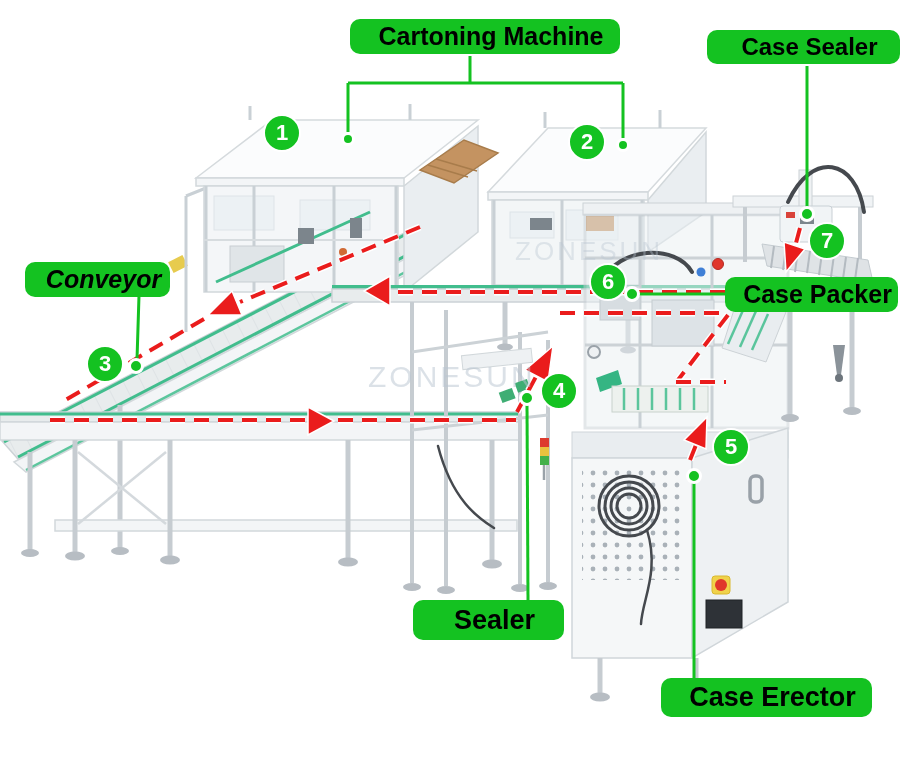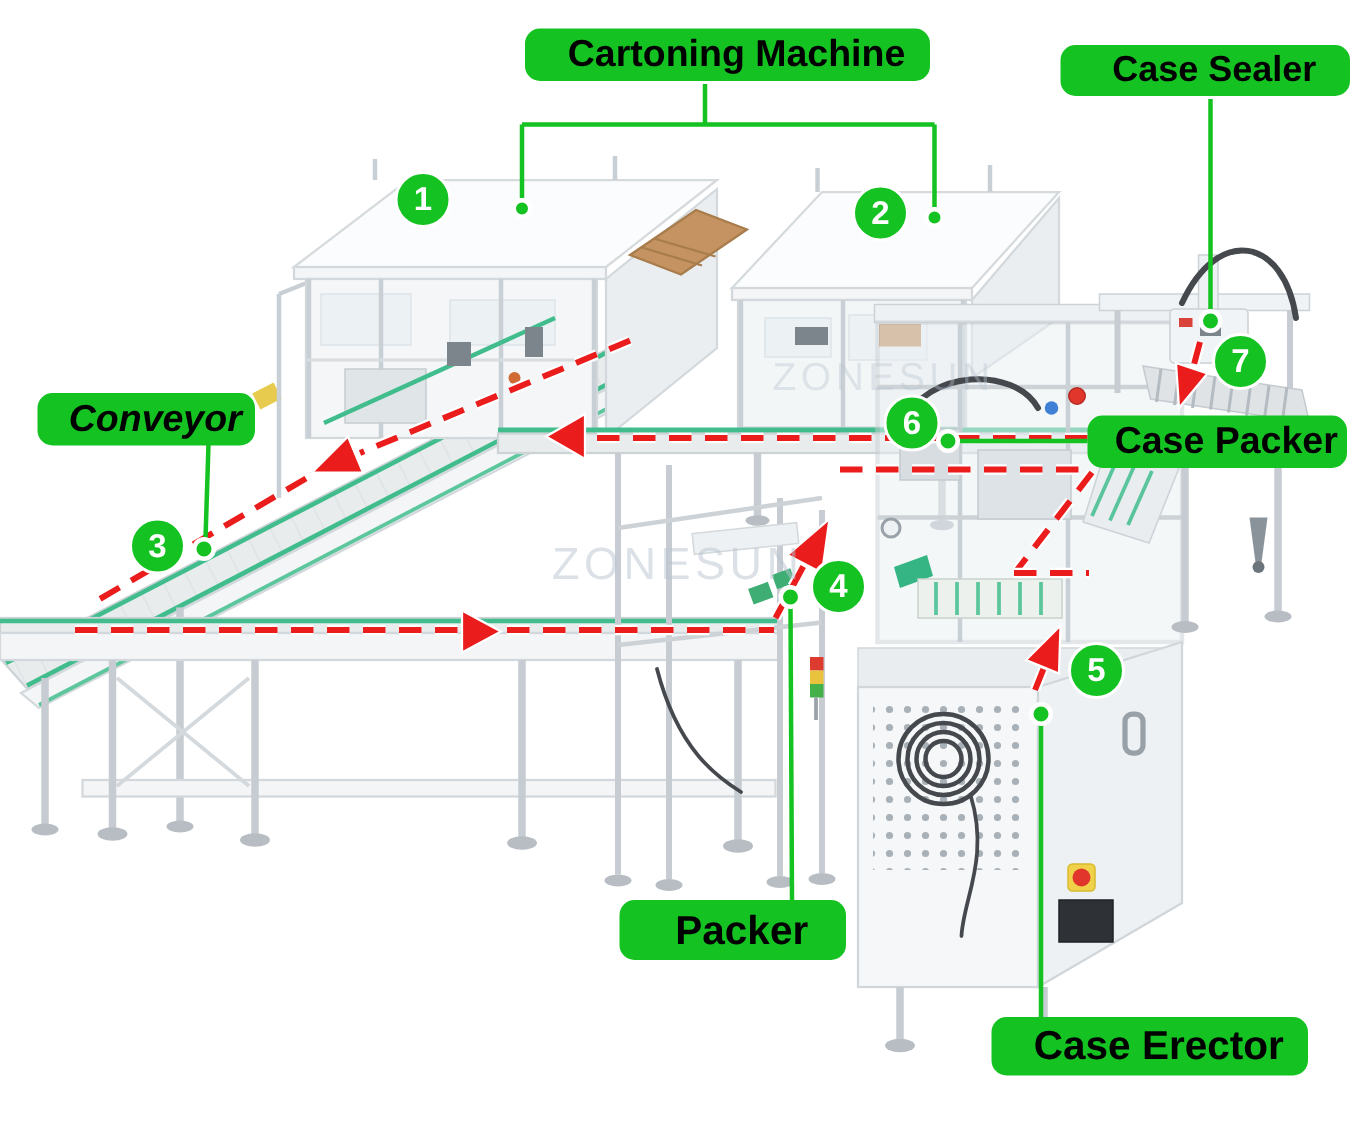--- a/index.html
+++ b/index.html
@@ -295,21 +295,21 @@
     </g>
   </svg>
 
   <div class="wm wm1">ZONESUN</div>
   <div class="wm wm2">ZONESUN</div>
 
   <div class="callout lb-cartoning">Cartoning Machine</div>
   <div class="callout lb-sealer">Case Sealer</div>
   <div class="callout lb-conveyor">Conveyor</div>
   <div class="callout lb-packer">Case Packer</div>
-  <div class="callout lb-stacker">Packer</div>
+  <div class="callout lb-stacker">Sealer</div>
   <div class="callout lb-erector">Case Erector</div>
 
   <div class="marker mk1">1</div>
   <div class="marker mk2">2</div>
   <div class="marker mk3">3</div>
   <div class="marker mk4">4</div>
   <div class="marker mk5">5</div>
   <div class="marker mk6">6</div>
   <div class="marker mk7">7</div>
 

